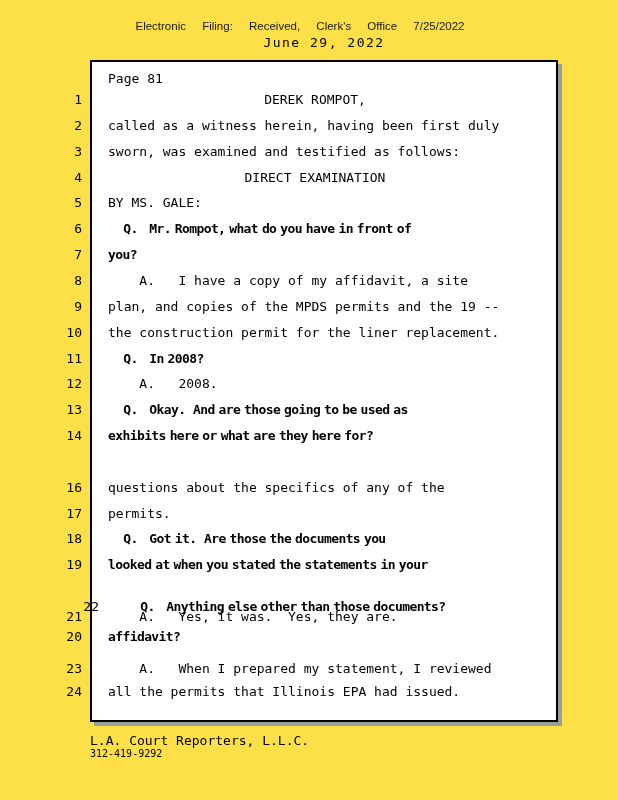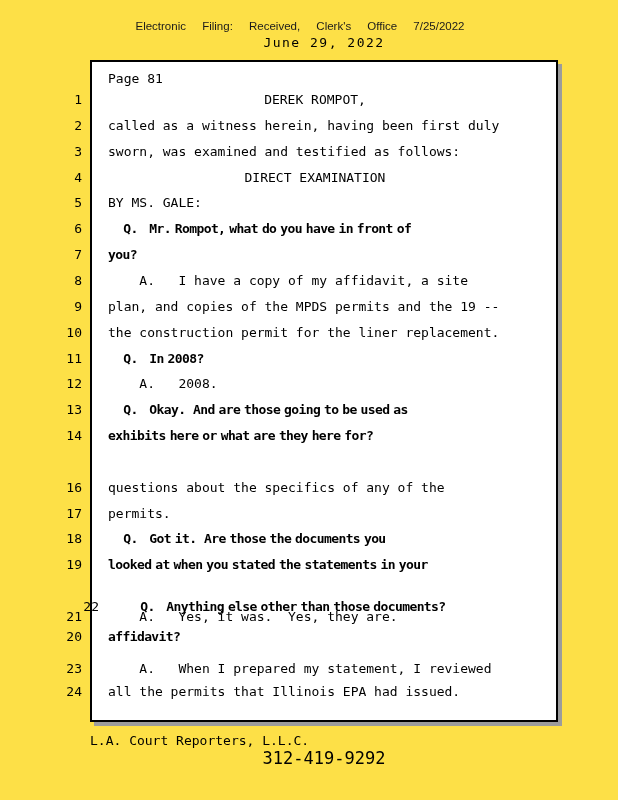--- a/index.html
+++ b/index.html
@@ -80,22 +80,21 @@
   }
   .footer-company {
     position: absolute;
     top: 733px; left: 90px; width: 468px;
     font-size: 13px;
     white-space: pre;
   }
   .footer-phone {
     position: absolute;
     top: 748px; left: 90px; width: 468px;
-    text-align: center;
-    font-size: 17px;
+    font-size: 10px;
     white-space: pre;
   }
 </style>
 </head>
 <body>
 
 <div class="canvas">
 
   <div class="stamp-line1">Electronic Filing: Received, Clerk's Office 7/25/2022</div>
 

